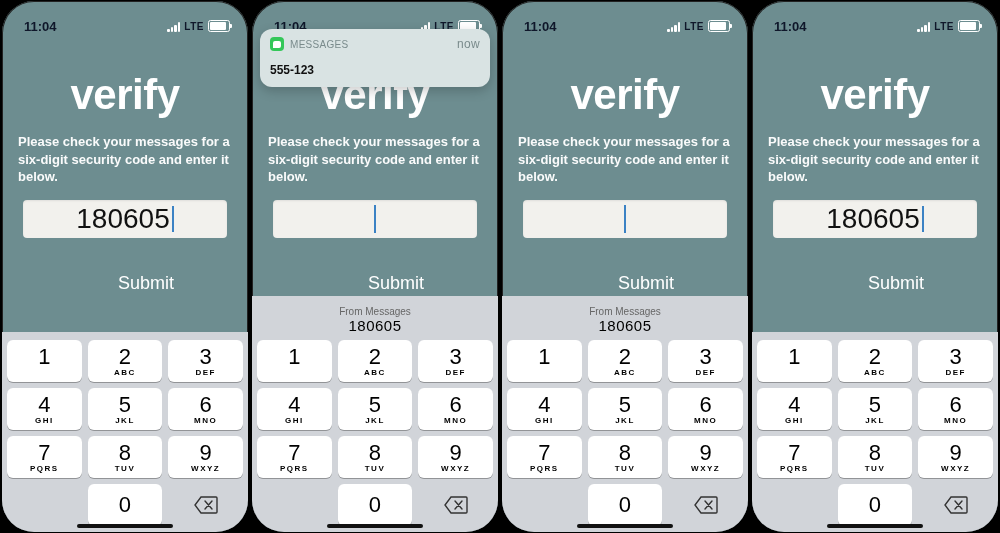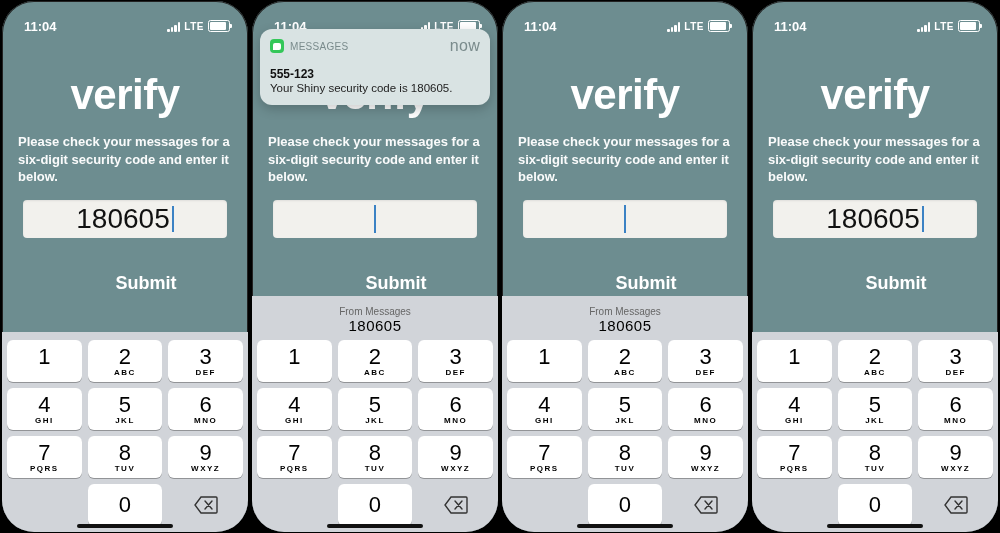--- a/index.html
+++ b/index.html
@@ -25,21 +25,21 @@
     background: var(--teal);
     border-radius: 32px;
     overflow: hidden;
     box-shadow: 0 0 0 1px #222 inset;
   }
 
   
   .status {
     position: absolute; top: 0; left: 0; right: 0; height: 34px;
     display: flex; justify-content: space-between; align-items: center;
-    padding: 16px 18px 0 22px; color: #ffffff; font-weight: 600; font-size: 13px;
+    padding: 16px 18px 0 22px; color: #0f172a; font-weight: 600; font-size: 13px;
     box-sizing: border-box;
     gap: 47px;
   }
   .status-right { display: flex; align-items: flex-end; gap: 4px; }
   .signal { display: flex; align-items: flex-end; gap: 1px; height: 10px; }
   .signal div { width: 2.5px; background: #fff; border-radius: 1px; }
   .b1 { height: 3px; } .b2 { height: 5px; } .b3 { height: 7px; } .b4 { height: 10px; }
   .lte { font-size: 10px; letter-spacing: 0.5px; font-weight: 600; }
   .battery {
     width: 20px; height: 10px; border: 1px solid #fff; border-radius: 2.5px;
@@ -77,21 +77,21 @@
   .filled-val {
     margin-top: 14px; width: 204px; height: 38px; background: #f2f1ed;
     border-radius: 4px; display: flex; align-items: center; justify-content: center;
     font-size: 28px; color: #111; position: relative;
     box-shadow: inset 0 1px 2px rgba(0,0,0,0.08);
   }
   .filled-val .cursor {
     width: 2px; align-self: stretch; margin: 6px 0 6px 2px; background: #3b82c4;
   }
   .submit {
-    margin-top: 34px; font-size: 18px; font-weight: 700; color: #fff;
+    margin-top: 34px; font-size: 18px; font-weight: 400; color: #fff;
     background: none; border: none; cursor: pointer; margin-left: 42px;
   }
 
   
   .keyboard {
     position: absolute; left: 0; right: 0; bottom: 0;
     background: var(--kb-bg); padding: 6px 5px 6px;
     box-sizing: border-box;
   }
   .kb-suggest {
@@ -124,21 +124,21 @@
   }
 
   
   .notif {
     position: absolute; top: 28px; left: 8px; right: 8px;
     background: #d9e3e3; border-radius: 12px; padding: 8px 10px 10px;
     box-shadow: 0 4px 12px rgba(0,0,0,0.2); color: #111;
   }
   .notif-top { display: flex; align-items: center; gap: 6px; font-size: 10px; color: #7a8b8c; text-transform: uppercase; letter-spacing: 0.3px; }
   .notif-top .app { font-weight: 400; }
-  .notif-top .time { margin-left: auto; text-transform: none; font-size: 16px; color: #7a8b8c; }
+  .notif-top .time { margin-left: auto; text-transform: none; font-size: 12px; color: #7a8b8c; }
   .msg-icon {
     width: 14px; height: 14px; border-radius: 4px; background: #34c759;
     display: inline-flex; align-items: center; justify-content: center;
   }
   .msg-bubble { width: 8px; height: 7px; background: #fff; border-radius: 2px 2px 2px 0; }
   .notif .sender { font-size: 12px; font-weight: 700; margin-top: 12px; }
   .notif .body { font-size: 11.5px; line-height: 1.25; color: #222; }
 
 </style>
 </head>
@@ -301,21 +301,20 @@
       <div class="home-ind"></div>
       <div class="notif">
         <div class="notif-top">
           <span class="msg-icon">
             <span class="msg-bubble"></span>
           </span>
           <span class="app">MESSAGES</span>
           <span class="time">now</span>
         </div>
         <div class="sender">555-123</div>
-        <div class="body">Your Shiny security code is 180605.</div>
       </div>
     </div>
     <div class="phone">
       <div class="status">
         <span>11:04</span>
         <div class="status-right">
           <div class="signal">
             <div class="b1"></div>
             <div class="b2"></div>
             <div class="b3"></div>

